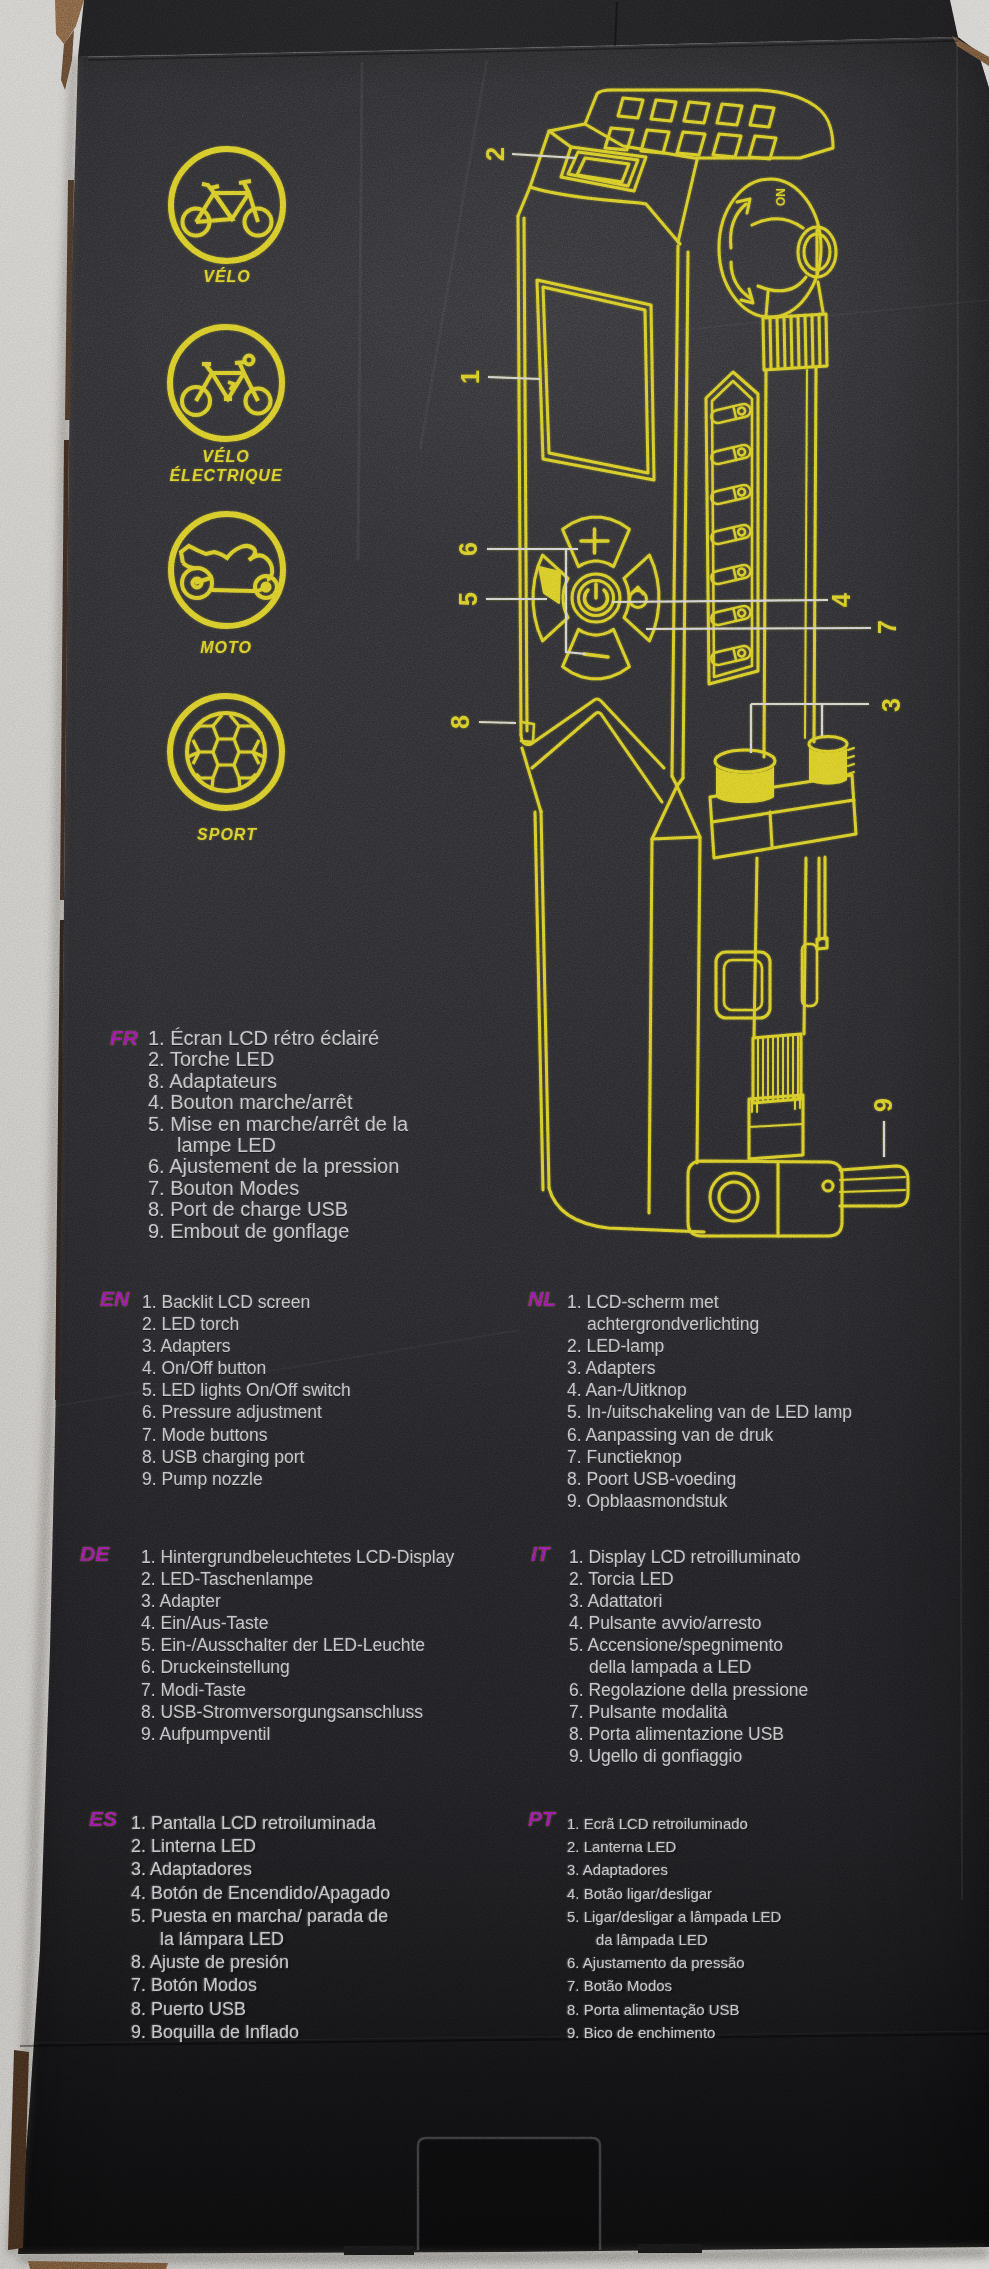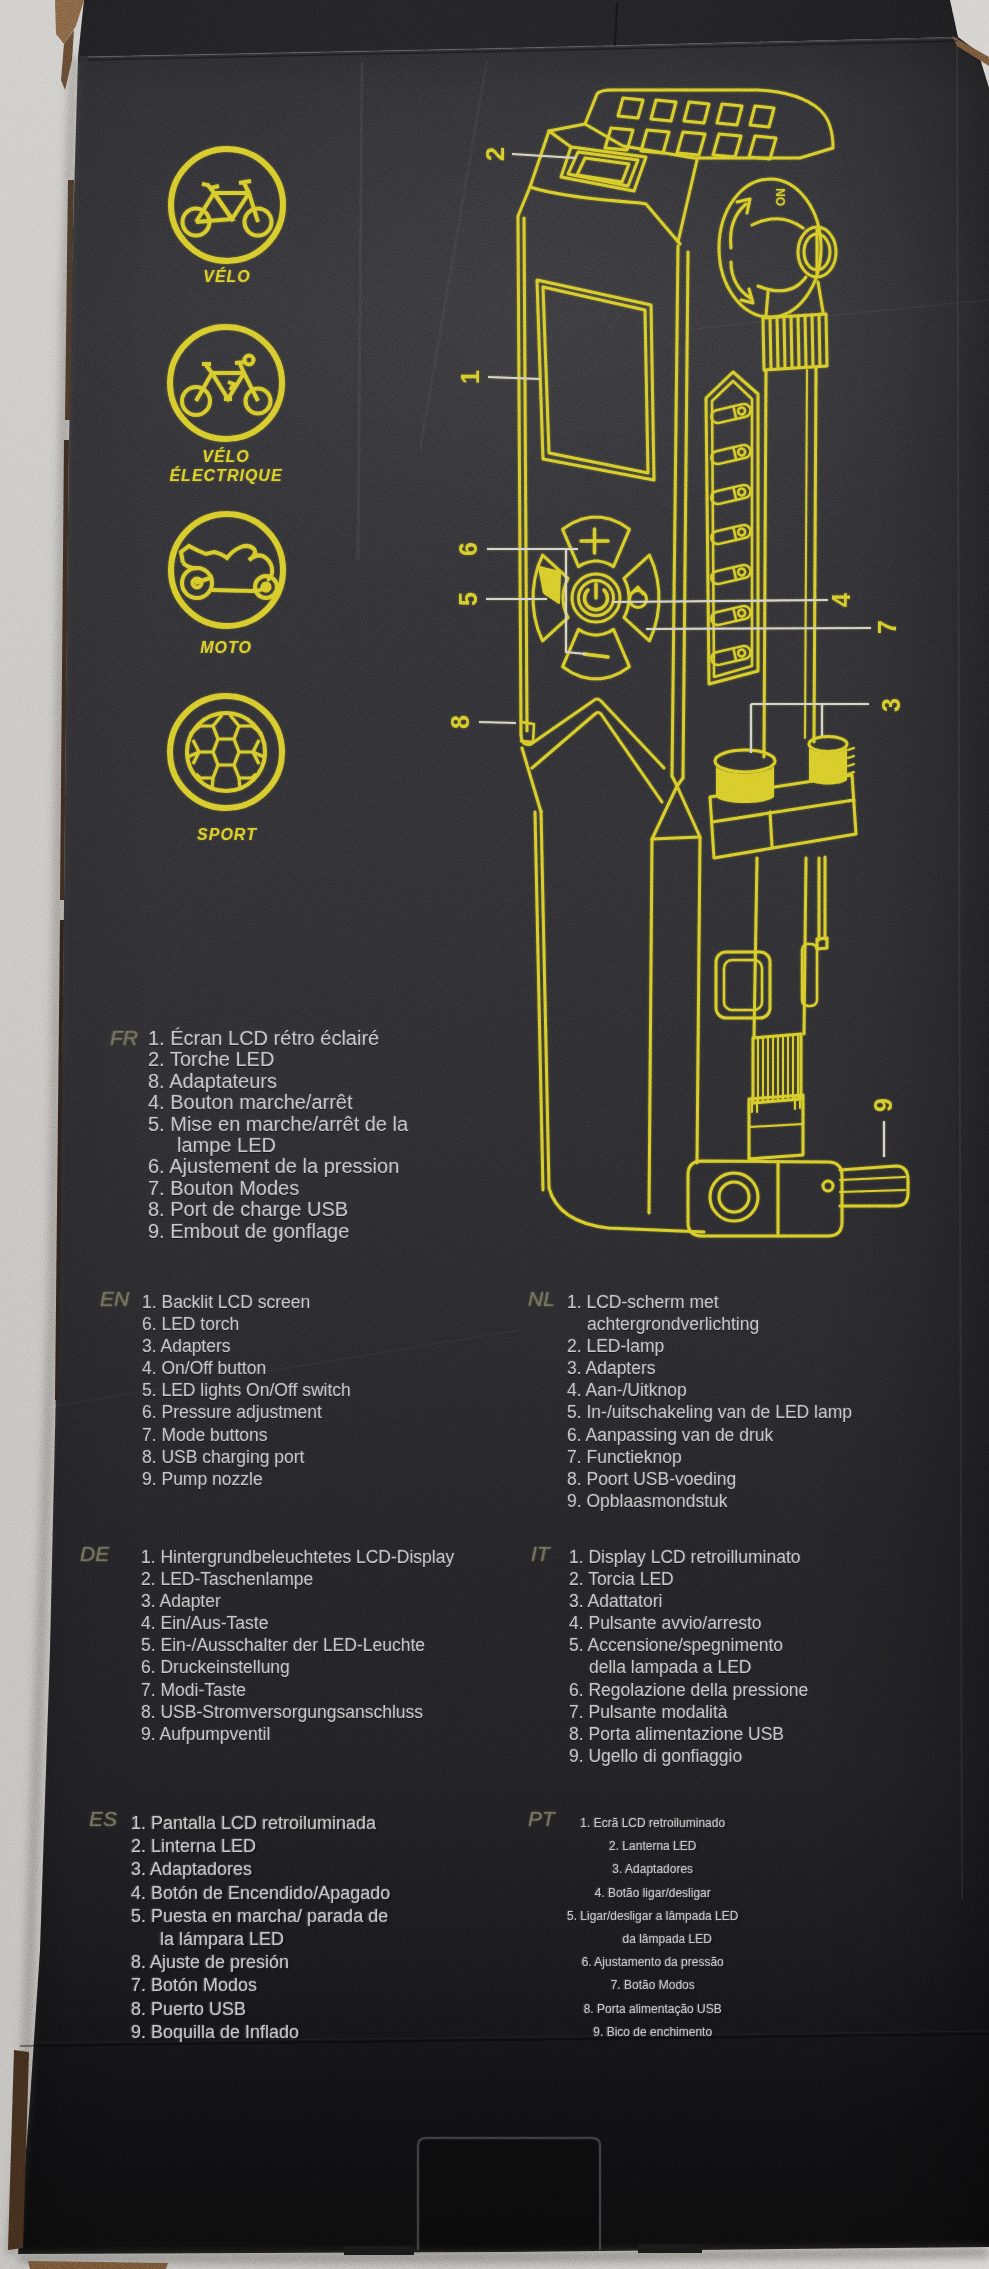--- a/index.html
+++ b/index.html
@@ -16,21 +16,21 @@
       linear-gradient(90deg, rgba(0,0,0,0.28) 0%, rgba(0,0,0,0.05) 7%, rgba(0,0,0,0) 16%, rgba(0,0,0,0) 82%, rgba(0,0,0,0.07) 90%, rgba(0,0,0,0.18) 96%, rgba(0,0,0,0.30) 100%),
       linear-gradient(180deg,#29292b 0%,#343438 4%,#38383c 14%,#36363a 26%,#343438 38%,#313135 48%,#2d2d31 58%,#27272b 68%,#242428 78%,#1c1c1f 86%,#121214 93%,#0d0d0e 100%);
   }
   
   #flap{
     position:absolute;left:0;top:0;width:989px;height:100px;
     clip-path:polygon(84px 0px,950px 0px,958px 37px,520px 48px,78px 57px);
     background:linear-gradient(90deg,#222225 0%,#27272a 40%,#252528 70%,#1f1f22 100%);
   }
   .corner{position:absolute;left:0;top:0;width:989px;height:2269px;pointer-events:none;}
-  .code{position:absolute;color:#737373;font-weight:normal;font-style:italic;font-size:21px;
+  .code{position:absolute;color:#a21caf;font-weight:bold;font-style:italic;font-size:21px;
         text-shadow:0 0 2px rgba(228,216,38,0.5);}
   .lang{position:absolute;color:#c7c7c9;font-size:17.5px;line-height:22.1px;white-space:nowrap;
         text-shadow:0 1px 1px rgba(0,0,0,0.7),0 0 2px rgba(205,205,208,0.45);}
   .lang .w{padding-left:29px;}
   .lang .w2{padding-left:20px;}
 </style>
 </head>
 <body>
   <div id="box"></div>
   <div id="flap"></div>
@@ -309,21 +309,21 @@
       <div class="w">lampe LED</div>
       <div>6. Ajustement de la pression</div>
       <div>7. Bouton Modes</div>
       <div>8. Port de charge USB</div>
       <div>9. Embout de gonflage</div>
     </div>
 
     <div class="code" style="left:100px;top:1287px;">EN</div>
     <div class="lang" style="left:142px;top:1291px;">
       <div>1. Backlit LCD screen</div>
-      <div>6. LED torch</div>
+      <div>2. LED torch</div>
       <div>3. Adapters</div>
       <div>4. On/Off button</div>
       <div>5. LED lights On/Off switch</div>
       <div>6. Pressure adjustment</div>
       <div>7. Mode buttons</div>
       <div>8. USB charging port</div>
       <div>9. Pump nozzle</div>
     </div>
 
     <div class="code" style="left:528px;top:1287px;">NL</div>
@@ -375,21 +375,21 @@
       <div>4. Botón de Encendido/Apagado</div>
       <div>5. Puesta en marcha/ parada de</div>
       <div class="w">la lámpara LED</div>
       <div>8. Ajuste de presión</div>
       <div>7. Botón Modos</div>
       <div>8. Puerto USB</div>
       <div>9. Boquilla de Inflado</div>
     </div>
 
     <div class="code" style="left:528px;top:1807px;">PT</div>
-    <div class="lang" style="left:567px;top:1812px;font-size:12px;line-height:23.2px;text-shadow:1.5px 1px 2px rgba(0,0,0,0.8),-1px 0 2px rgba(190,190,190,0.35),0 0 2px rgba(205,205,208,0.5);text-align:center;">
+    <div class="lang" style="left:567px;top:1812px;font-size:15px;line-height:23.2px;text-shadow:1.5px 1px 2px rgba(0,0,0,0.8),-1px 0 2px rgba(190,190,190,0.35),0 0 2px rgba(205,205,208,0.5);">
       <div>1. Ecrã LCD retroiluminado</div>
       <div>2. Lanterna LED</div>
       <div>3. Adaptadores</div>
       <div>4. Botão ligar/desligar</div>
       <div>5. Ligar/desligar a lâmpada LED</div>
       <div class="w">da lâmpada LED</div>
       <div>6. Ajustamento da pressão</div>
       <div>7. Botão Modos</div>
       <div>8. Porta alimentação USB</div>
       <div>9. Bico de enchimento</div>

